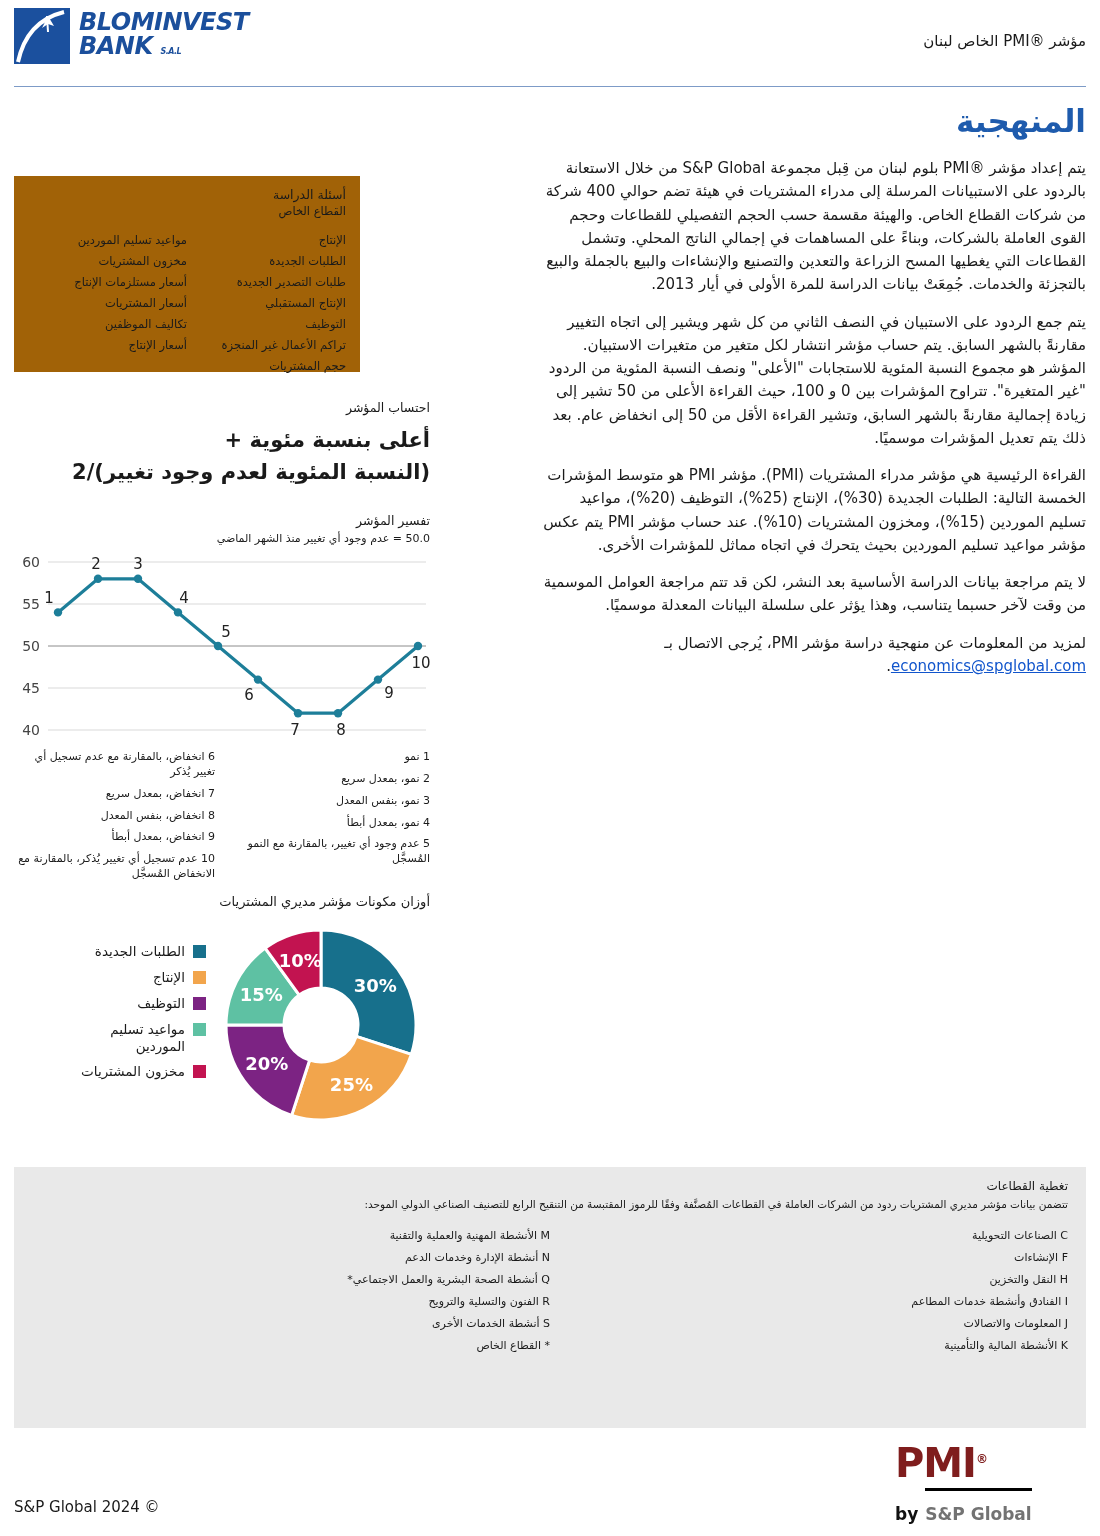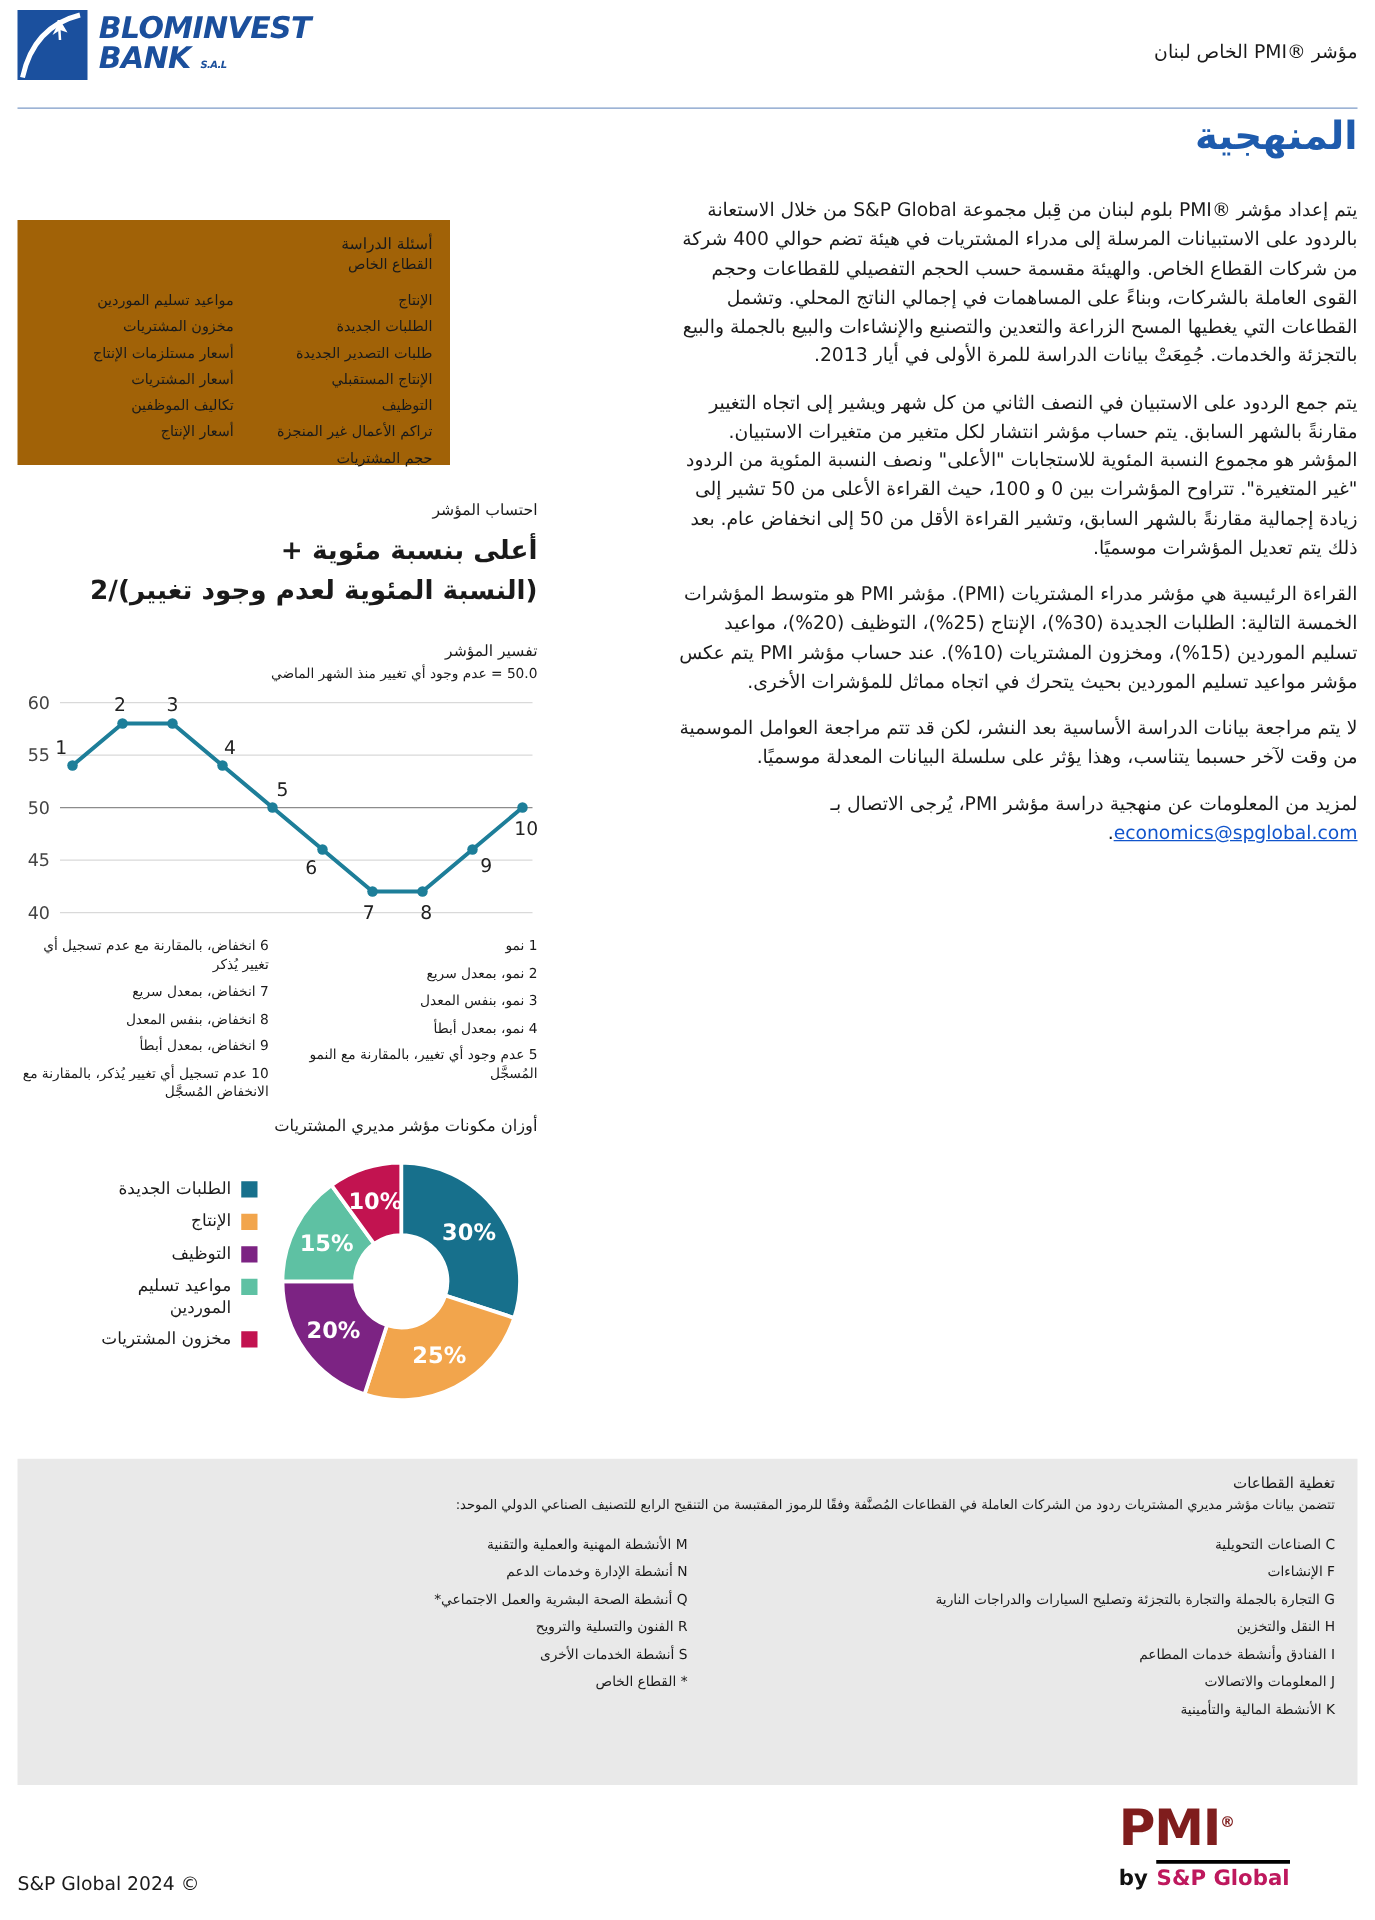--- a/index.html
+++ b/index.html
@@ -7,21 +7,21 @@
   #page { position:relative; width:1100px; height:1536px; margin:0 auto; background:#ffffff; overflow:hidden; }
 
   
   #logo { position:absolute; left:14px; top:8px; display:flex; gap:9px; align-items:flex-start; }
   #logo-box { width:56px; height:56px; background:#1b509e; position:relative; flex:0 0 auto; }
   #logo-text { padding-top:2px; }
   .logo-line { font-style:italic; font-weight:800; color:#1b4f9c; font-size:24px; line-height:1.02; letter-spacing:-0.5px; }
   .logo-sal { font-size:8px; font-weight:700; color:#1b4f9c; font-style:italic; }
   #page-label { position:absolute; right:14px; top:32px; font-size:15px; direction:rtl; }
   #top-rule { position:absolute; left:14px; right:14px; top:86px; height:1px; background:#7d9bc7; }
-  #main-title { position:absolute; right:14px; top:91px; font-size:31px; font-weight:700; color:#1e5bad; direction:rtl; }
+  #main-title { position:absolute; right:14px; top:103px; font-size:31px; font-weight:700; color:#1e5bad; direction:rtl; }
 
   
   #intro { position:absolute; right:14px; top:157px; width:545px; direction:rtl; text-align:right; font-size:15px; line-height:1.55; }
   #intro p { margin-bottom:14px; }
   #email-link { color:#1155cc; text-decoration:underline; }
   #survey-dates { position:absolute; right:14px; top:852px; width:545px; direction:rtl; text-align:right; }
   #survey-dates h3 { font-size:18px; font-weight:700; margin-bottom:10px; }
   #survey-dates p { font-size:15px; }
 
   
@@ -62,21 +62,21 @@
   #sector-box .sec-desc { font-size:10.5px; margin-bottom:15px; }
   #sector-cols { display:flex; direction:rtl; }
   .sec-col { width:50%; font-size:11px; line-height:22px; }
 
   
   #footer-copy { position:absolute; left:14px; top:1498px; font-size:15px; direction:ltr; }
   #pmi-logo { position:absolute; left:895px; top:1443px; width:140px; }
   #pmi-word { font-size:40px; font-weight:800; color:#7f1d1d; letter-spacing:-1px; line-height:1; }
   #pmi-word sup { font-size:12px; font-weight:700; }
   #pmi-by { margin-top:5px; font-size:17px; font-weight:700; color:#111; display:flex; gap:7px; align-items:flex-end; }
-  #pmi-brand { color:#be185d; border-top:3px solid #000; padding-top:2px; display:inline-block; }
+  #pmi-brand { color:#737373; border-top:3px solid #000; padding-top:13px; display:inline-block; }
 
   svg text { font-family:"DejaVu Sans","Liberation Sans",sans-serif; }
 </style>
 </head>
 <body>
 
 <div id="page">
 
   <div id="logo">
     <div id="logo-box">
@@ -231,21 +231,20 @@
     </div>
   </div>
 
   <div id="sector-box">
     <div class="sec-title">تغطية القطاعات</div>
     <div class="sec-desc">تتضمن بيانات مؤشر مديري المشتريات ردود من الشركات العاملة في القطاعات المُصنَّفة وفقًا للرموز المقتبسة من التنقيح الرابع للتصنيف الصناعي الدولي الموحد:</div>
     <div id="sector-cols">
       <div class="sec-col">
         <div><span>C</span> <span>الصناعات التحويلية</span></div>
         <div><span>F</span> <span>الإنشاءات</span></div>
-        <div><span>G</span> <span>التجارة بالجملة والتجارة بالتجزئة وتصليح السيارات والدراجات النارية</span></div>
         <div><span>H</span> <span>النقل والتخزين</span></div>
         <div><span>I</span> <span>الفنادق وأنشطة خدمات المطاعم</span></div>
         <div><span>J</span> <span>المعلومات والاتصالات</span></div>
         <div><span>K</span> <span>الأنشطة المالية والتأمينية</span></div>
       </div>
       <div class="sec-col">
         <div><span>M</span> <span>الأنشطة المهنية والعملية والتقنية</span></div>
         <div><span>N</span> <span>أنشطة الإدارة وخدمات الدعم</span></div>
         <div><span>Q</span> <span>أنشطة الصحة البشرية والعمل الاجتماعي*</span></div>
         <div><span>R</span> <span>الفنون والتسلية والترويح</span></div>

